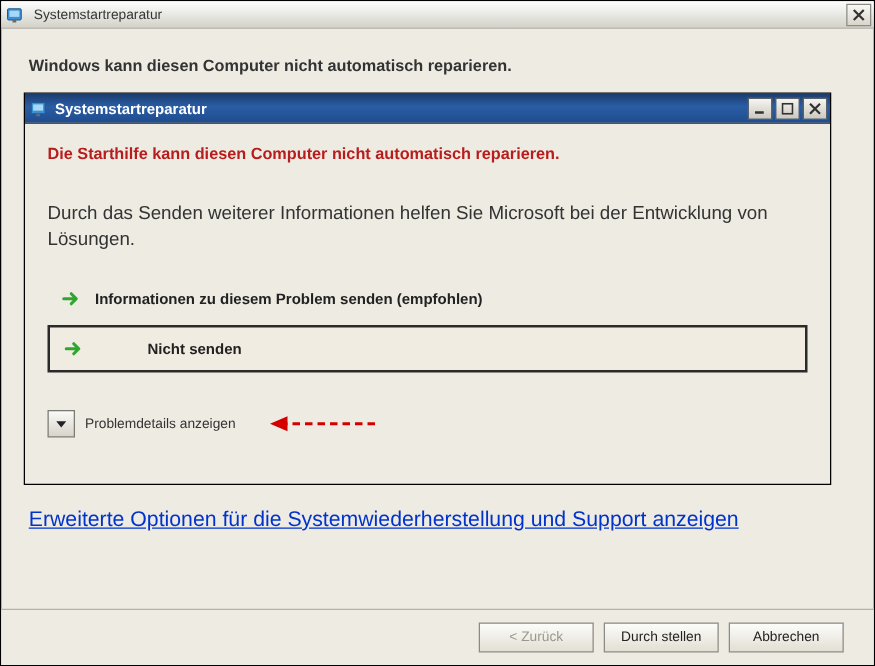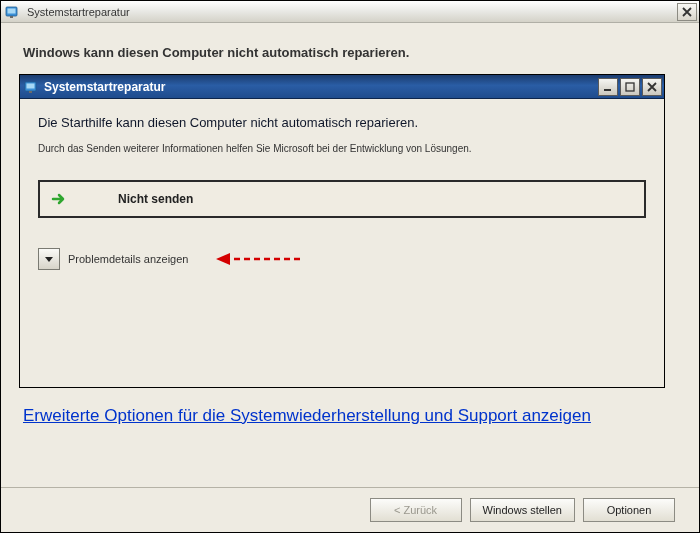--- a/index.html
+++ b/index.html
@@ -97,27 +97,27 @@
       display: flex; align-items: center; justify-content: center;
       cursor: pointer;
     }
     .inner-body {
       flex: 1;
       padding: 16px 18px 12px 18px;
       display: flex;
       flex-direction: column;
     }
     .inner-heading {
-      font-weight: normal;
+      font-weight: bold;
       font-size: 13px;
-      color: #0f172a;
-      margin-bottom: 12px;
+      color: #b91c1c;
+      margin-bottom: 30px;
     }
     .inner-text {
-      font-size: 10px;
+      font-size: 15px;
       color: #333;
       line-height: 1.4;
       margin-bottom: 20px;
     }
     .option-row {
       display: flex;
       align-items: center;
       padding: 8px 10px;
       cursor: pointer;
     }
@@ -236,20 +236,28 @@
           <svg width="10" height="10" viewBox="0 0 10 10">
               <path d="M1 1 L9 9 M9 1 L1 9" stroke="#333" stroke-width="1.8"></path>
             </svg>
         </div>
       </div>
 
       <div class="inner-body">
         <div class="inner-heading">Die Starthilfe kann diesen Computer nicht automatisch reparieren.</div>
         <div class="inner-text">Durch das Senden weiterer Informationen helfen Sie Microsoft bei der Entwicklung von Lösungen.</div>
 
+        <div class="option-row">
+          <span class="arrow-icon">
+            <svg width="18" height="18" viewBox="0 0 18 18">
+              <path d="M3 9 L12 9 M9 5 L13 9 L9 13" stroke="#2fa62f" stroke-width="2.5" fill="none" stroke-linecap="round" stroke-linejoin="round"></path>
+            </svg>
+          </span>
+          <span class="option-label">Informationen zu diesem Problem senden (empfohlen)</span>
+        </div>
 
         <div class="option-row option-selected">
           <span class="arrow-icon">
             <svg width="18" height="18" viewBox="0 0 18 18">
               <path d="M3 9 L12 9 M9 5 L13 9 L9 13" stroke="#2fa62f" stroke-width="2.5" fill="none" stroke-linecap="round" stroke-linejoin="round"></path>
             </svg>
           </span>
           <span class="option-label">Nicht senden</span>
         </div>
 
@@ -268,16 +276,16 @@
           </span>
         </div>
       </div>
     </div>
 
     <a class="advanced-link">Erweiterte Optionen für die Systemwiederherstellung und Support anzeigen</a>
   </div>
 
   <div class="footer">
     <button class="footer-btn disabled">&lt; Zurück</button>
-    <button class="footer-btn">Windows stellen</button>
-    <button class="footer-btn">Optionen</button>
+    <button class="footer-btn">Durch stellen</button>
+    <button class="footer-btn">Abbrechen</button>
   </div>
 </div>
 
 </body></html>

